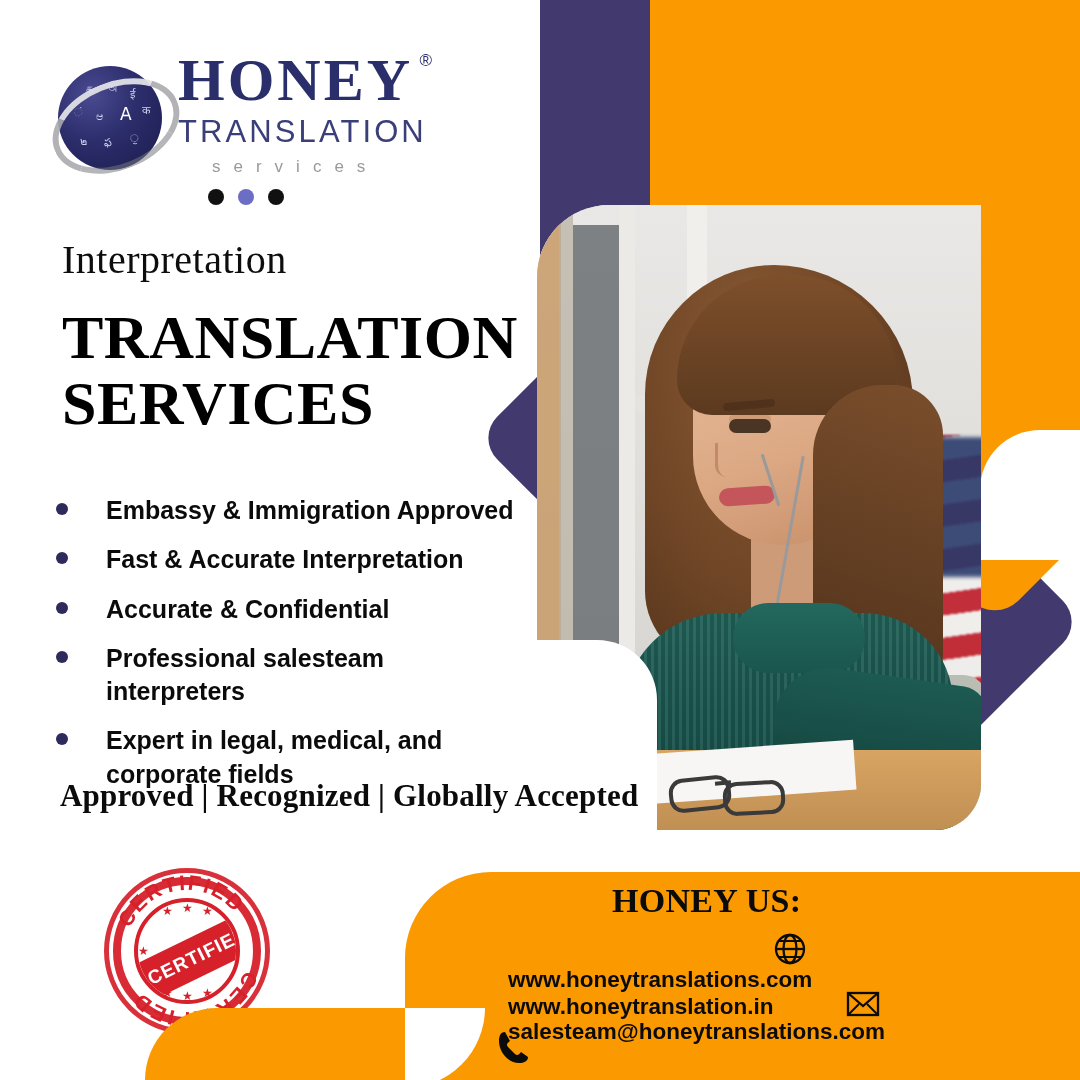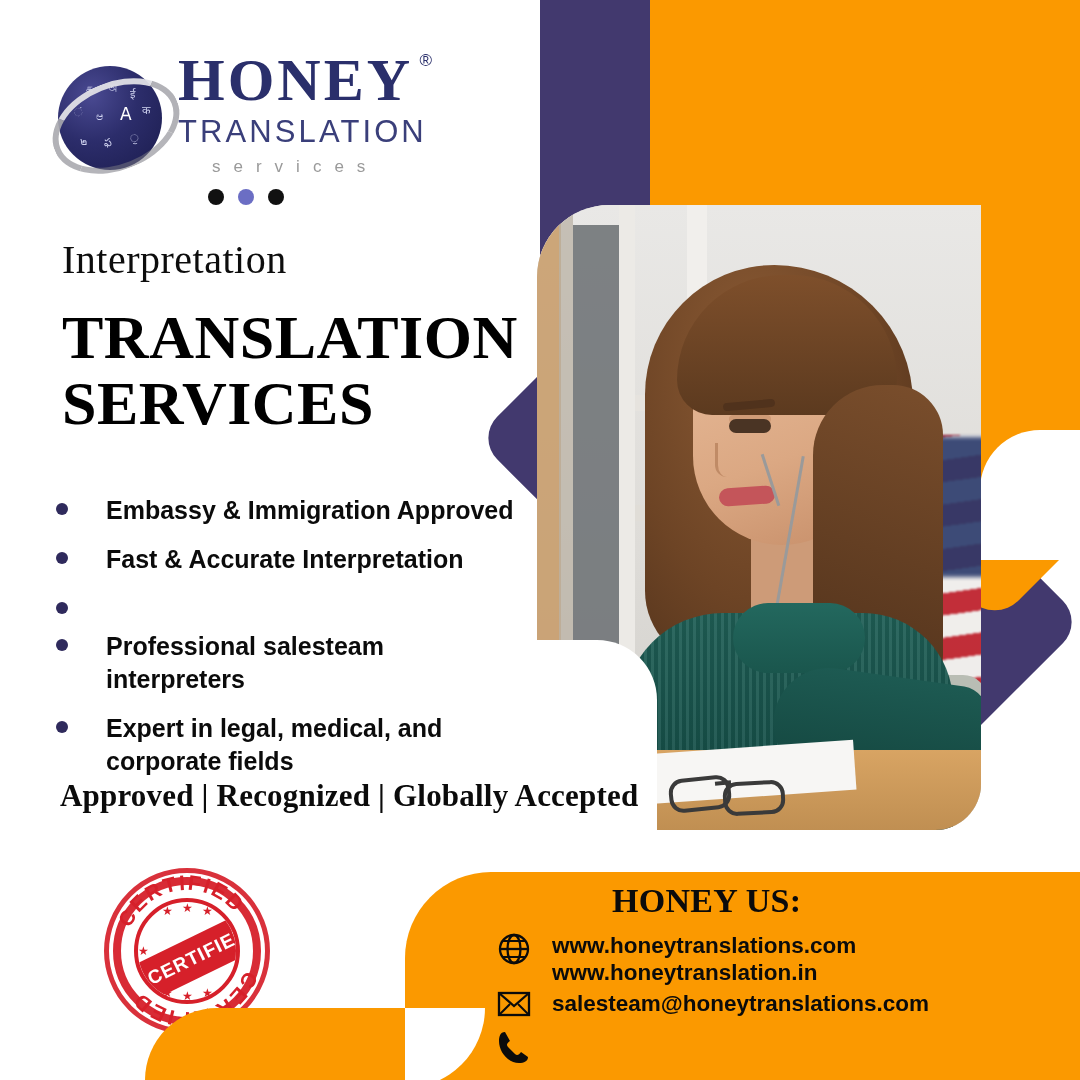--- a/index.html
+++ b/index.html
@@ -193,21 +193,21 @@
     left:405px;top:1008px;width:120px;height:72px;background:#fb9900;
   }
   #contact-notch{
     left:405px;top:1008px;width:80px;height:80px;background:#ffffff;
     border-radius:0 0 80px 0;
   }
 
   #reach-title{position:absolute;left:612px;top:882px;font-family:"Liberation Serif",serif;
     font-weight:700;font-size:34px;color:#0b0b0b;letter-spacing:.3px;}
 
-  .crow{position:absolute;display:flex;align-items:flex-start;}
+  .crow{position:absolute;display:flex;align-items:flex-end;flex-direction:column;}
   #crow-web{left:492px;top:932px;}
   #crow-mail{left:492px;top:990px;}
   #crow-phone{left:492px;top:1030px;}
   .cicon{width:44px;flex:0 0 auto;display:flex;align-items:center;justify-content:center;}
   .ctext{margin-left:16px;font-family:"Liberation Sans",sans-serif;font-weight:700;
     font-size:22.5px;line-height:1.22;color:#0b0b0b;white-space:nowrap;}
 </style>
 </head>
 <body>
 
@@ -300,20 +300,21 @@
     <div class="bullet">
       <span class="bdot"></span>
       <span class="btext">Embassy &amp; Immigration Approved</span>
     </div>
     <div class="bullet">
       <span class="bdot"></span>
       <span class="btext">Fast &amp; Accurate Interpretation</span>
     </div>
     <div class="bullet">
       <span class="bdot"></span>
+      <span class="btext">Accurate &amp; Confidential</span>
     </div>
     <div class="bullet">
       <span class="bdot"></span>
       <span class="btext">Professional salesteam interpreters</span>
     </div>
     <div class="bullet">
       <span class="bdot"></span>
       <span class="btext" style="max-width:340px;">Expert in legal, medical, and corporate fields</span>
     </div>
   </div>

